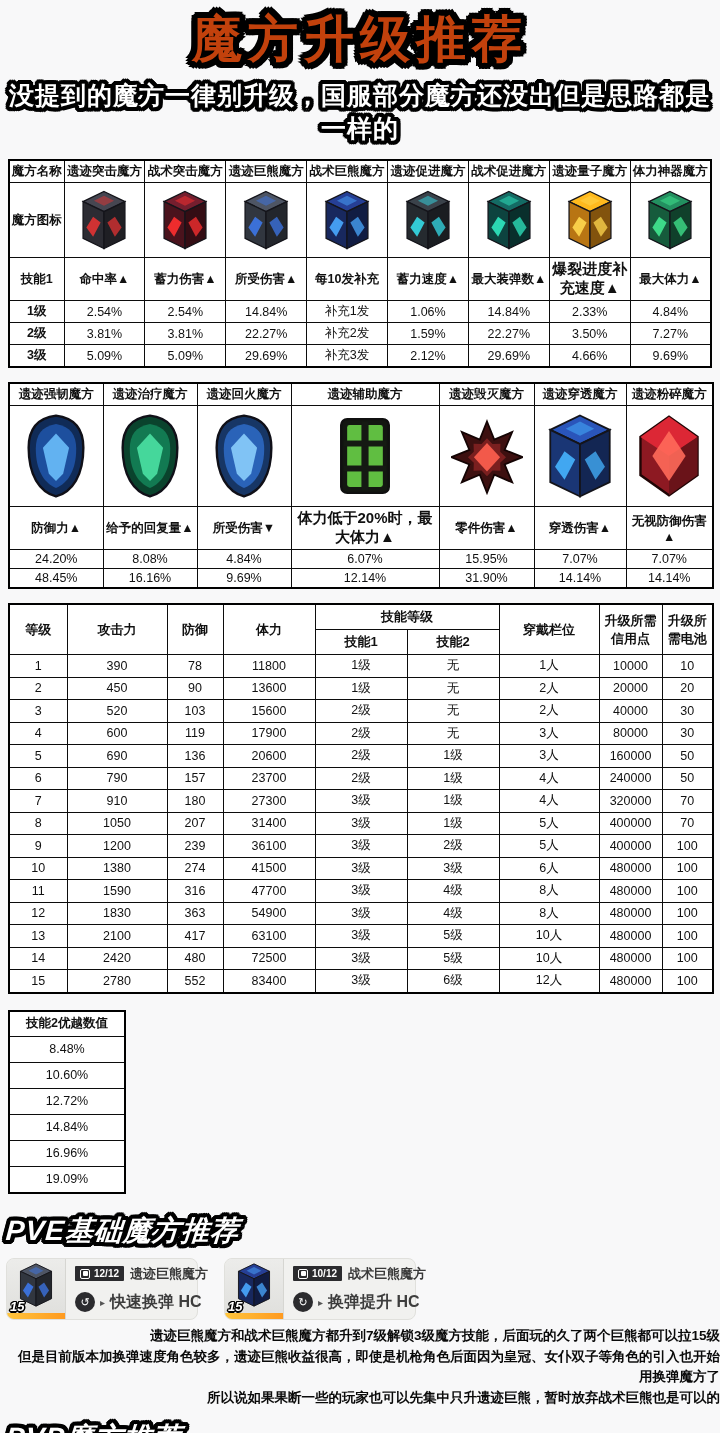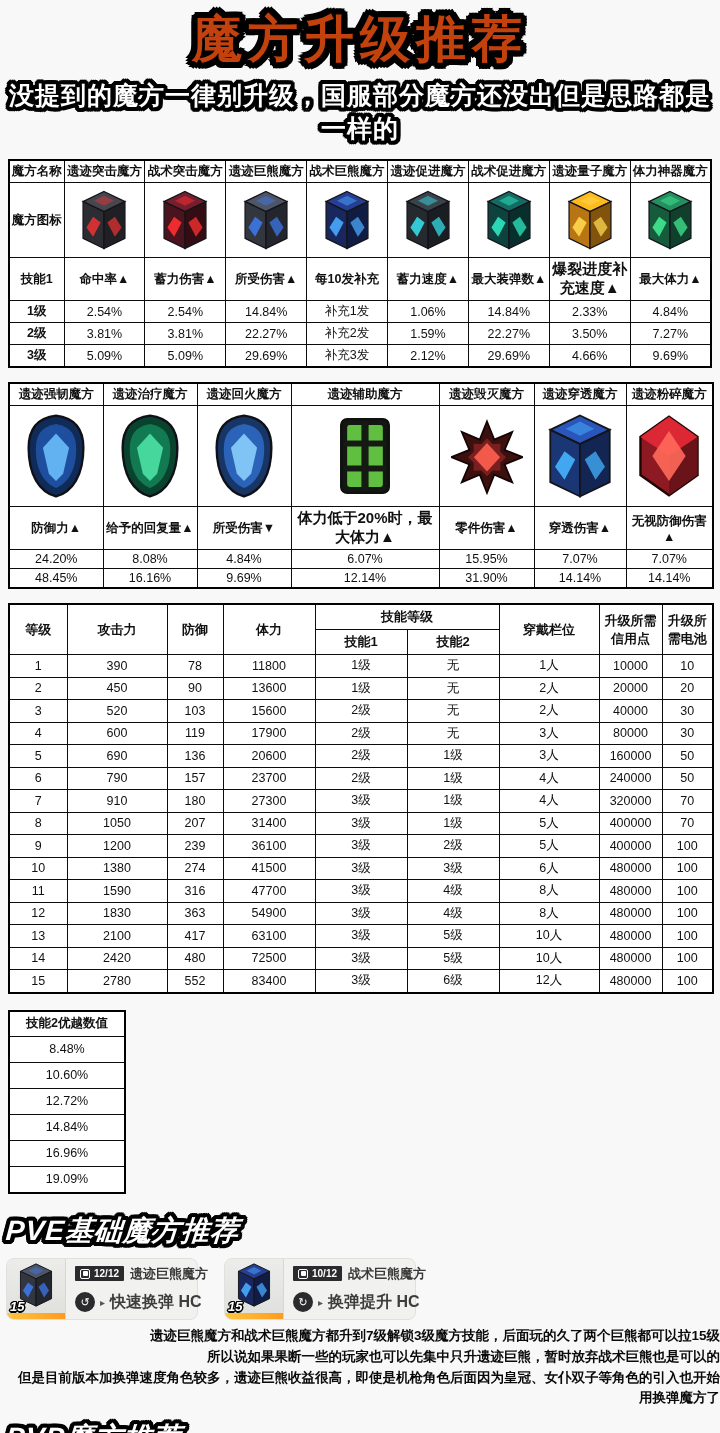--- a/index.html
+++ b/index.html
@@ -638,21 +638,21 @@
               <div class="skill-row">
                 <span class="skill-icon">↻</span>
                 <span class="caret">▸</span>
                 <span class="skill-name">换弹提升 HC</span>
               </div>
             </div>
           </div>
         </div>
         <div class="notes-block">
           <div class="note">遗迹巨熊魔方和战术巨熊魔方都升到7级解锁3级魔方技能，后面玩的久了两个巨熊都可以拉15级</div>
+          <div class="note">但是目前版本加换弹速度角色较多，遗迹巨熊收益很高，即使是机枪角色后面因为皇冠、女仆双子等角色的引入也开始用换弹魔方了</div>
           <div class="note">所以说如果果断一些的玩家也可以先集中只升遗迹巨熊，暂时放弃战术巨熊也是可以的</div>
-          <div class="note">但是目前版本加换弹速度角色较多，遗迹巨熊收益很高，即使是机枪角色后面因为皇冠、女仆双子等角色的引入也开始用换弹魔方了</div>
         </div>
       </div>
       <div class="section">
         <div class="sec-heading stroke-md">PVP魔方推荐</div>
       </div>
     </div>
 </div>
 
 </body></html>

